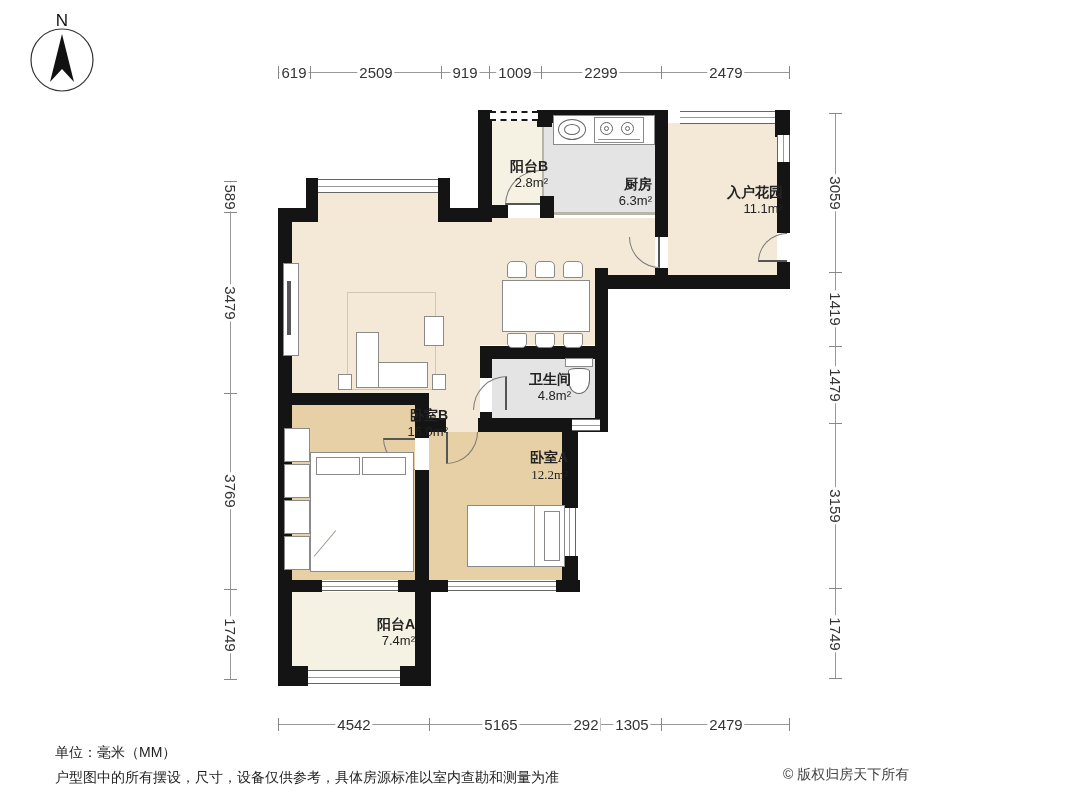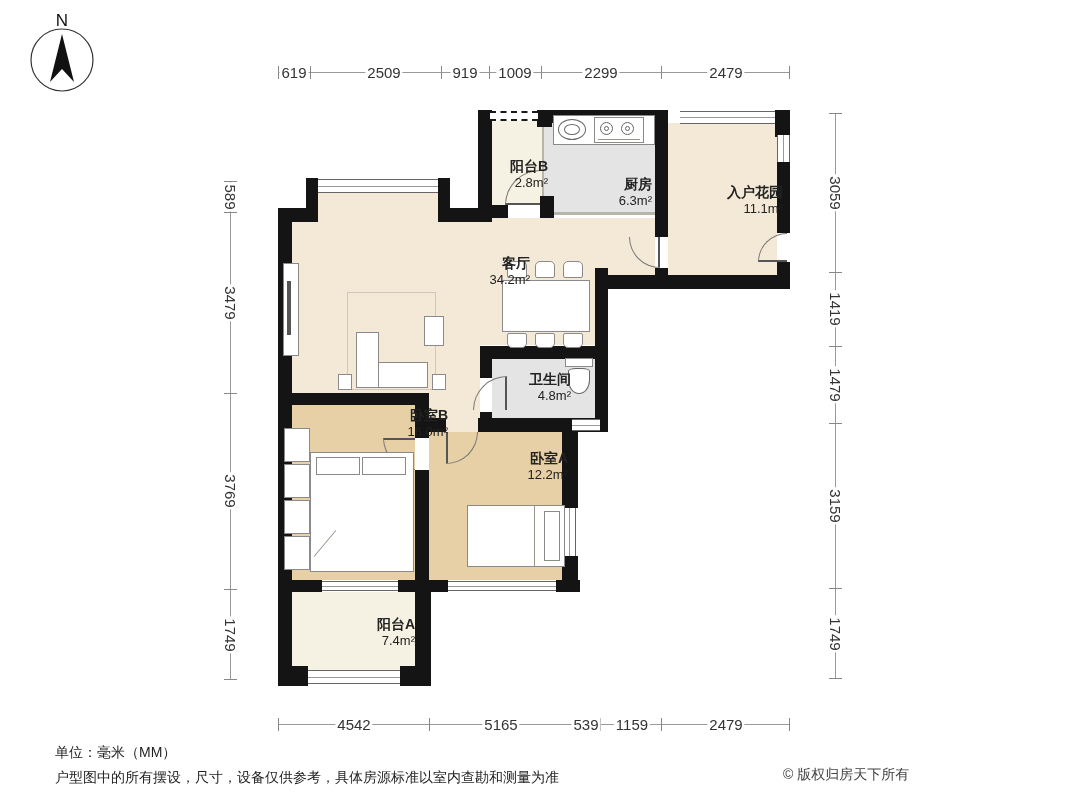--- a/index.html
+++ b/index.html
@@ -198,52 +198,48 @@
     <span class="rarea">2.8m²</span>
   </div>
   <div class="room-label" style="left:572px;top:176px;width:80px;">
     <span class="rname">厨房</span>
     <span class="rarea">6.3m²</span>
   </div>
   <div class="room-label" style="left:663px;top:184px;width:120px;">
     <span class="rname">入户花园</span>
     <span class="rarea">11.1m²</span>
   </div>
-  <div class="room-label" style="left:410px;top:255px;width:120px;">
-    <span class="rname">客厅</span>
-    <span class="rarea">34.2m²</span>
-  </div>
   <div class="room-label" style="left:487px;top:371px;width:84px;">
     <span class="rname">卫生间</span>
     <span class="rarea">4.8m²</span>
   </div>
   <div class="room-label" style="left:328px;top:407px;width:120px;">
     <span class="rname">卧室B</span>
     <span class="rarea">16.0m²</span>
   </div>
-  <div class="room-label" style="left:448px;top:450px;width:120px;">
+  <div class="room-label" style="left:448px;top:450px;width:120px;font-family:Liberation Serif, serif;">
     <span class="rname">卧室A</span>
     <span class="rarea">12.2m²</span>
   </div>
   <div class="room-label" style="left:295px;top:616px;width:120px;">
     <span class="rname">阳台A</span>
     <span class="rarea">7.4m²</span>
   </div>
 
   <span class="dim" style="left:294px;top:72px;">619</span>
-  <span class="dim" style="left:376px;top:72px;margin-left:8px;">2509</span>
+  <span class="dim" style="left:376px;top:72px;">2509</span>
   <span class="dim" style="left:465px;top:72px;">919</span>
   <span class="dim" style="left:515px;top:72px;">1009</span>
   <span class="dim" style="left:601px;top:72px;">2299</span>
   <span class="dim" style="left:726px;top:72px;">2479</span>
 
   <span class="dim" style="left:354px;top:724px;">4542</span>
   <span class="dim" style="left:501px;top:724px;">5165</span>
-  <span class="dim" style="left:586px;top:724px;">539</span>
-  <span class="dim" style="left:632px;top:724px;">1159</span>
+  <span class="dim" style="left:586px;top:724px;">292</span>
+  <span class="dim" style="left:632px;top:724px;">1305</span>
   <span class="dim" style="left:726px;top:724px;">2479</span>
 
   <span class="dim vert" style="left:230px;top:197px;">589</span>
   <span class="dim vert" style="left:230px;top:303px;">3479</span>
   <span class="dim vert" style="left:230px;top:491px;">3769</span>
   <span class="dim vert" style="left:230px;top:635px;">1749</span>
 
   <span class="dim vert" style="left:835px;top:193px;">3059</span>
   <span class="dim vert" style="left:835px;top:309px;">1419</span>
   <span class="dim vert" style="left:835px;top:385px;">1479</span>

